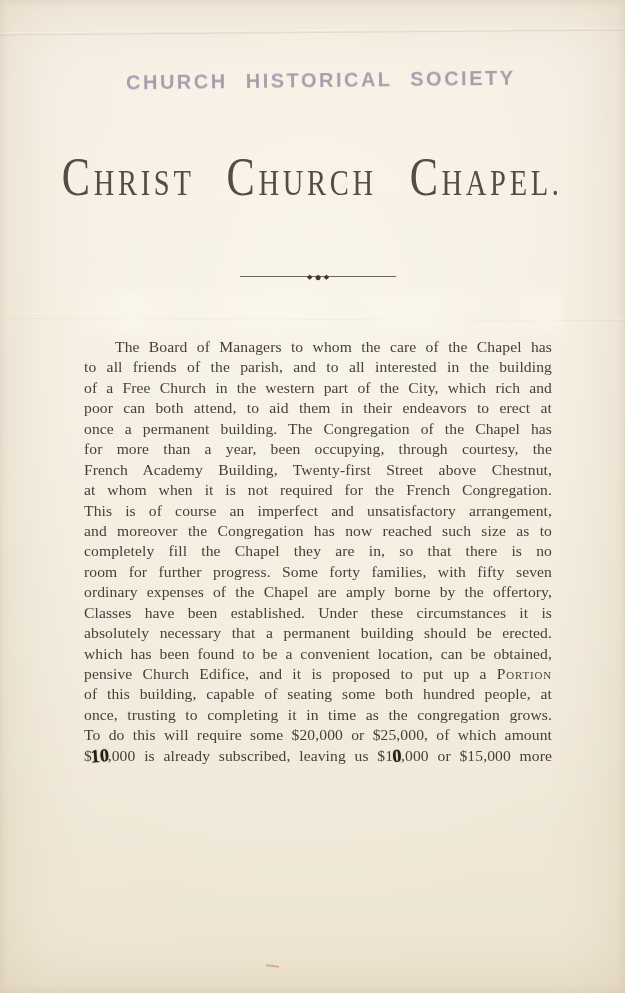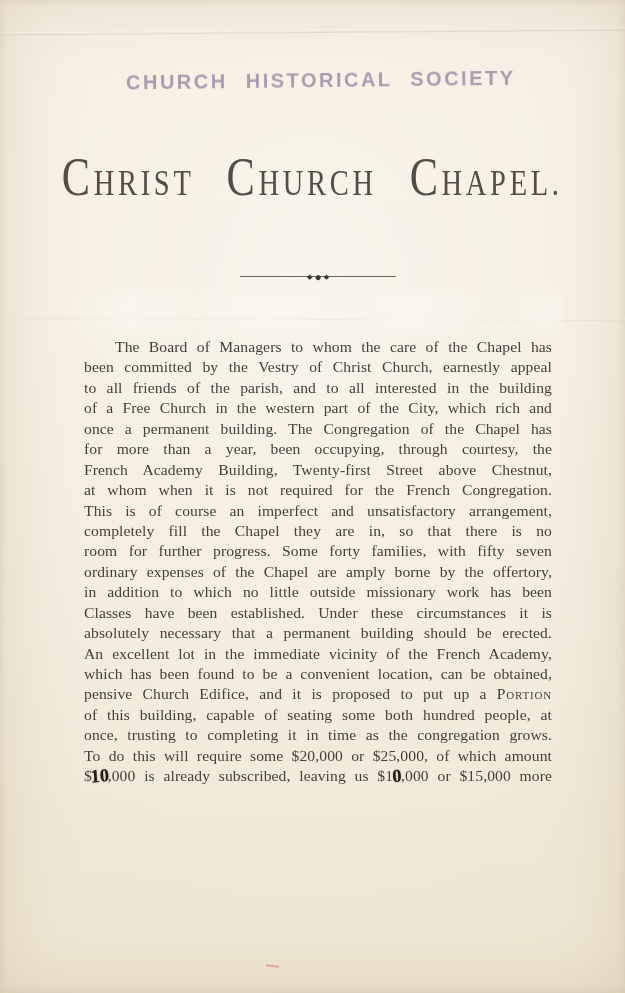--- a/index.html
+++ b/index.html
@@ -147,35 +147,34 @@
     <div class="rule"></div>
     <div class="dots">
       <span class="dia">◆</span>
       <span class="dot">●</span>
       <span class="dia">◆</span>
     </div>
   </div>
 
   <div class="body-text">
       <div class="line indent"><span>The Board of Managers to whom the care of the Chapel has</span></div>
-      <div class="line"><span>been committed by the Vestry of Christ Church, earnestly appeal</span></div>
       <div class="line"><span>to all friends of the parish, and to all interested in the building</span></div>
       <div class="line"><span>of a Free Church in the western part of the City, which rich and</span></div>
+      <div class="line"><span>poor can both attend, to aid them in their endeavors to erect at</span></div>
       <div class="line"><span>once a permanent building.  The Congregation of the Chapel has</span></div>
       <div class="line"><span>for more than a year, been occupying, through courtesy, the</span></div>
       <div class="line"><span>French Academy Building, Twenty-first Street above Chestnut,</span></div>
       <div class="line"><span>at whom when it is not required for the French Congregation.</span></div>
       <div class="line"><span>This is of course an imperfect and unsatisfactory arrangement,</span></div>
+      <div class="line"><span>and moreover the Congregation has now reached such size as to</span></div>
       <div class="line"><span>completely fill the Chapel they are in, so that there is no</span></div>
       <div class="line"><span>room for further progress.  Some forty families, with fifty seven</span></div>
       <div class="line"><span>ordinary expenses of the Chapel are amply borne by the offertory,</span></div>
-      <div class="line"><span>in addition to which no little outside missionary work has been</span></div>
       <div class="line"><span>Classes have been established.  Under these circumstances it is</span></div>
       <div class="line"><span>absolutely necessary that a permanent building should be erected.</span></div>
-      <div class="line"><span>An excellent lot in the immediate vicinity of the French Academy,</span></div>
       <div class="line"><span>which has been found to be a convenient location, can be obtained,</span></div>
       <div class="line"><span>pensive Church Edifice, and it is proposed to put up a </span><span class="sc">Portion</span></div>
       <div class="line"><span>of this building, capable of seating some both hundred people, at</span></div>
       <div class="line"><span>once, trusting to completing it in time as the congregation grows.</span></div>
       <div class="line"><span>To do this will require some $20,000 or $25,000, of which amount</span></div>
       <div class="line"><span>$</span><span class="ink">10</span><span>,000 is already subscribed, leaving us $1</span><span class="ink">0</span><span>,000 or $15,000 more</span></div>
     </div>
 
 </div>
 

